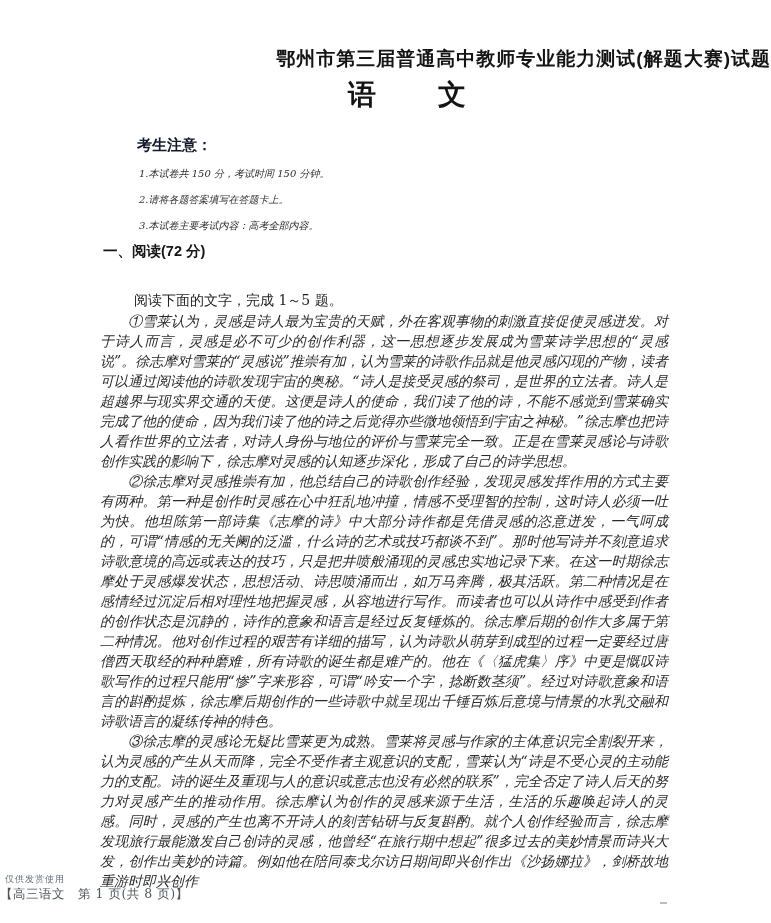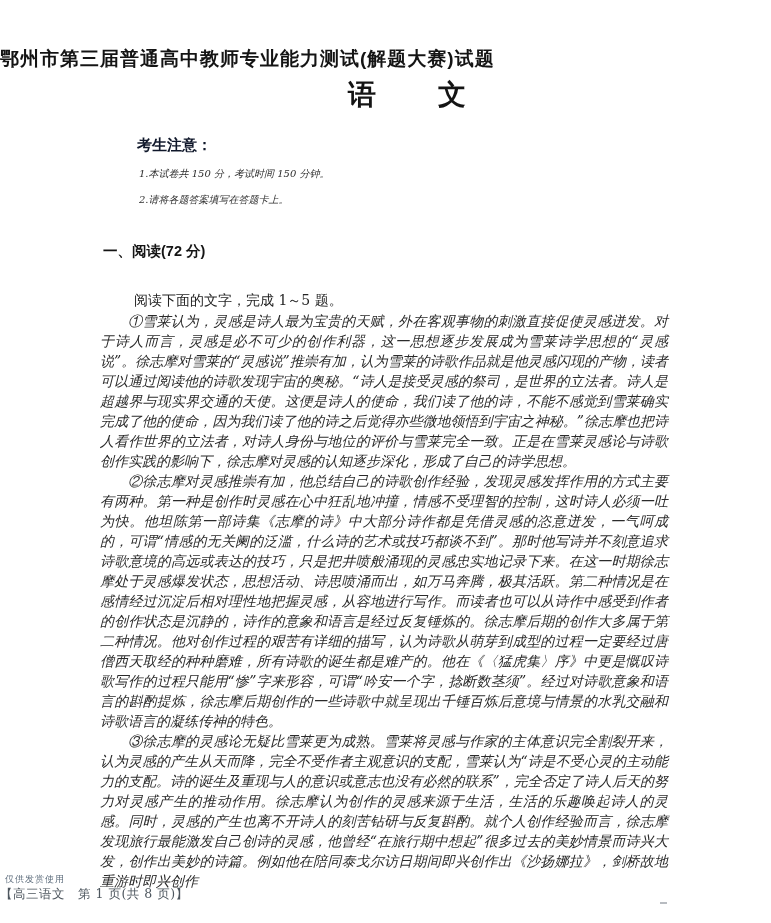--- a/index.html
+++ b/index.html
@@ -8,21 +8,21 @@
     width: 771px;
     height: 923px;
     background: #ffffff;
     overflow: hidden;
     font-family: "DejaVu Serif", "Liberation Serif", serif;
     color: #2a2a2a;
   }
   .doc-title {
     position: absolute;
     top: 46px; left: 0; right: 0;
-    text-align: left;
+    text-align: right;
     font-family: "Liberation Sans", "DejaVu Sans", sans-serif;
     font-weight: bold;
     font-size: 19px;
     letter-spacing: 1px;
     color: #141414;
   }
   .doc-subject {
     position: absolute;
     top: 76px; left: 0; right: 0;
     text-align: center;
@@ -111,20 +111,21 @@
   <div class="doc-title">鄂州市第三届普通高中教师专业能力测试(解题大赛)试题</div>
 
   <div class="doc-subject">
     <span class="subject-char">语</span><span class="subject-char">文</span>
   </div>
 
   <div class="notice">
     <div class="notice-heading">考生注意：</div>
     <div class="notice-item">1.本试卷共 150 分，考试时间 150 分钟。</div>
     <div class="notice-item">2.请将各题答案填写在答题卡上。</div>
+    <div class="notice-item">3.本试卷主要考试内容：高考全部内容。</div>
   </div>
 
   <div class="part-heading">一、阅读(72 分)</div>
 
 
   <div class="instruction">阅读下面的文字，完成 1～5 题。</div>
 
   <div class="passage">
     <p>①雪莱认为，灵感是诗人最为宝贵的天赋，外在客观事物的刺激直接促使灵感迸发。对于诗人而言，灵感是必不可少的创作利器，这一思想逐步发展成为雪莱诗学思想的“灵感说”。徐志摩对雪莱的“灵感说”推崇有加，认为雪莱的诗歌作品就是他灵感闪现的产物，读者可以通过阅读他的诗歌发现宇宙的奥秘。“诗人是接受灵感的祭司，是世界的立法者。诗人是超越界与现实界交通的天使。这便是诗人的使命，我们读了他的诗，不能不感觉到雪莱确实完成了他的使命，因为我们读了他的诗之后觉得亦些微地领悟到宇宙之神秘。”徐志摩也把诗人看作世界的立法者，对诗人身份与地位的评价与雪莱完全一致。正是在雪莱灵感论与诗歌创作实践的影响下，徐志摩对灵感的认知逐步深化，形成了自己的诗学思想。</p>
     <p>②徐志摩对灵感推崇有加，他总结自己的诗歌创作经验，发现灵感发挥作用的方式主要有两种。第一种是创作时灵感在心中狂乱地冲撞，情感不受理智的控制，这时诗人必须一吐为快。他坦陈第一部诗集《志摩的诗》中大部分诗作都是凭借灵感的恣意迸发，一气呵成的，可谓“情感的无关阑的泛滥，什么诗的艺术或技巧都谈不到”。那时他写诗并不刻意追求诗歌意境的高远或表达的技巧，只是把井喷般涌现的灵感忠实地记录下来。在这一时期徐志摩处于灵感爆发状态，思想活动、诗思喷涌而出，如万马奔腾，极其活跃。第二种情况是在感情经过沉淀后相对理性地把握灵感，从容地进行写作。而读者也可以从诗作中感受到作者的创作状态是沉静的，诗作的意象和语言是经过反复锤炼的。徐志摩后期的创作大多属于第二种情况。他对创作过程的艰苦有详细的描写，认为诗歌从萌芽到成型的过程一定要经过唐僧西天取经的种种磨难，所有诗歌的诞生都是难产的。他在《〈猛虎集〉序》中更是慨叹诗歌写作的过程只能用“惨”字来形容，可谓“吟安一个字，捻断数茎须”。经过对诗歌意象和语言的斟酌提炼，徐志摩后期创作的一些诗歌中就呈现出千锤百炼后意境与情景的水乳交融和诗歌语言的凝练传神的特色。</p>

